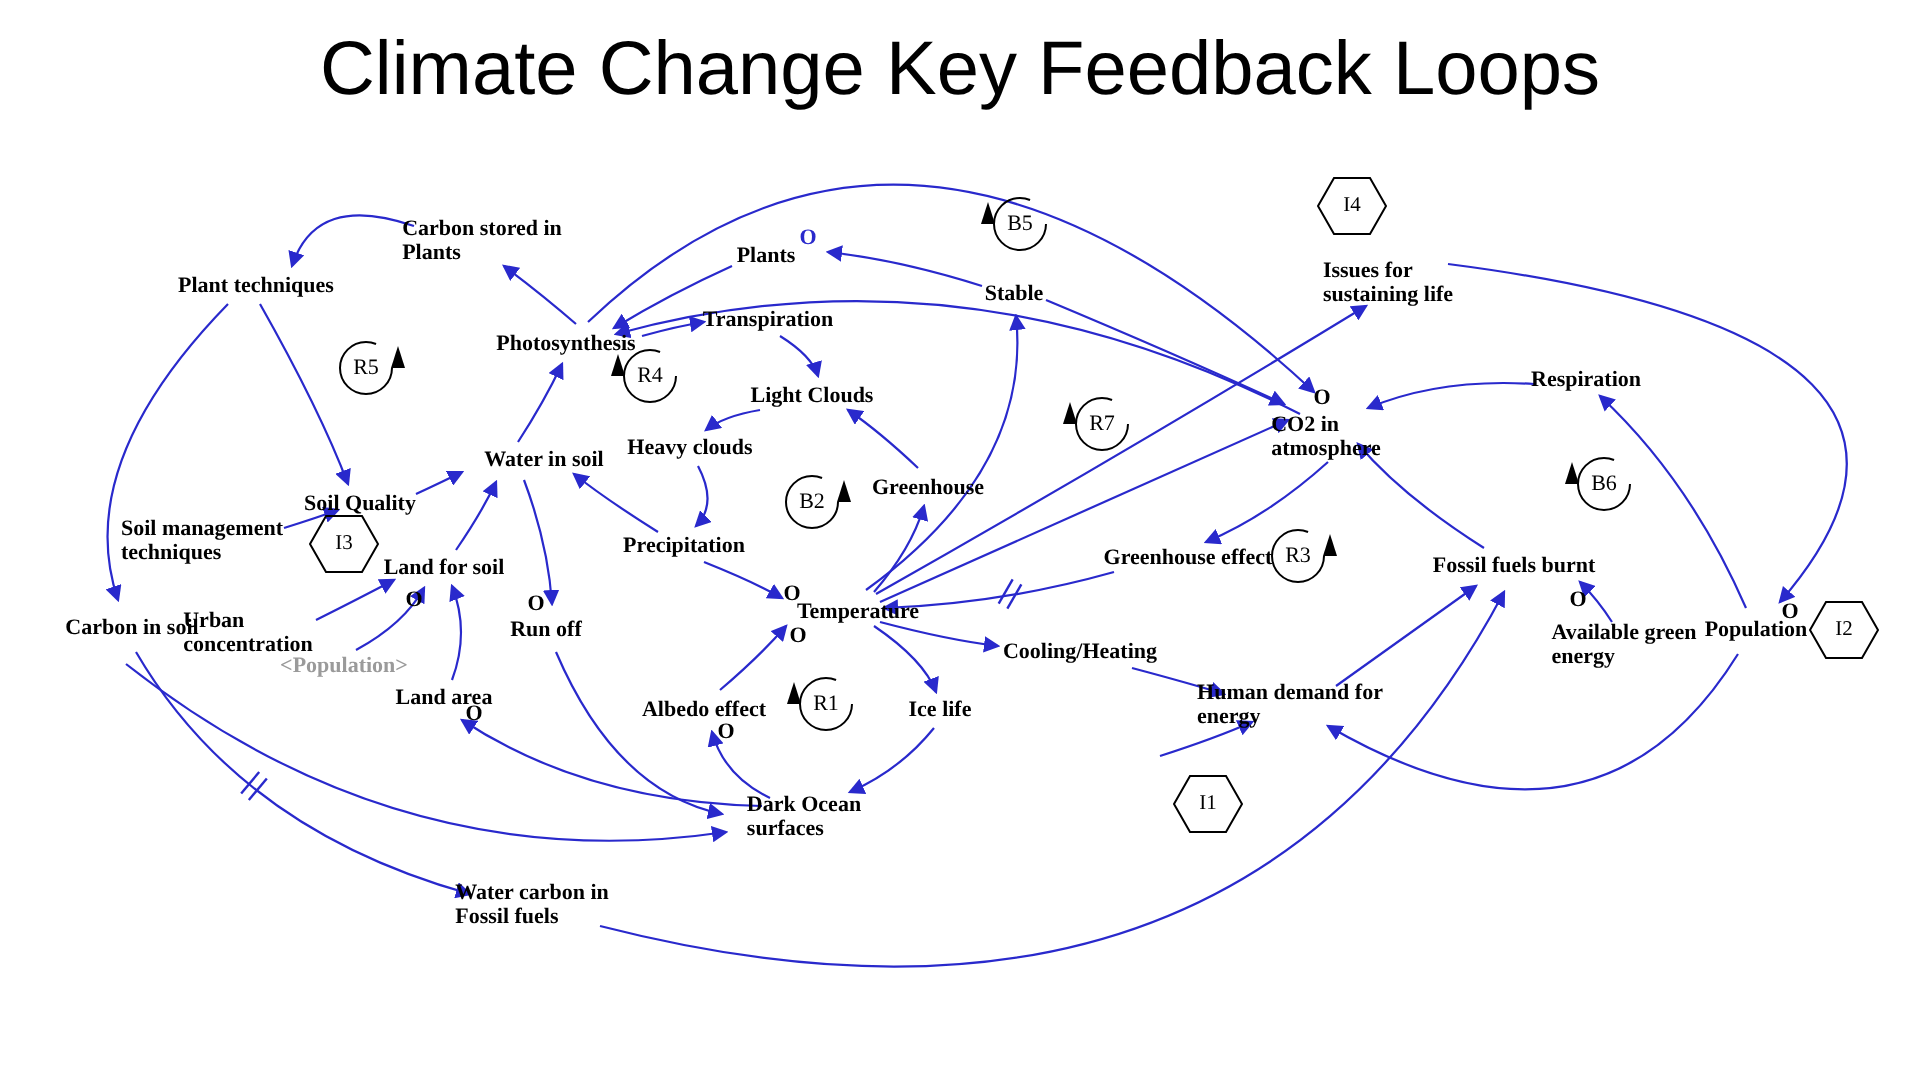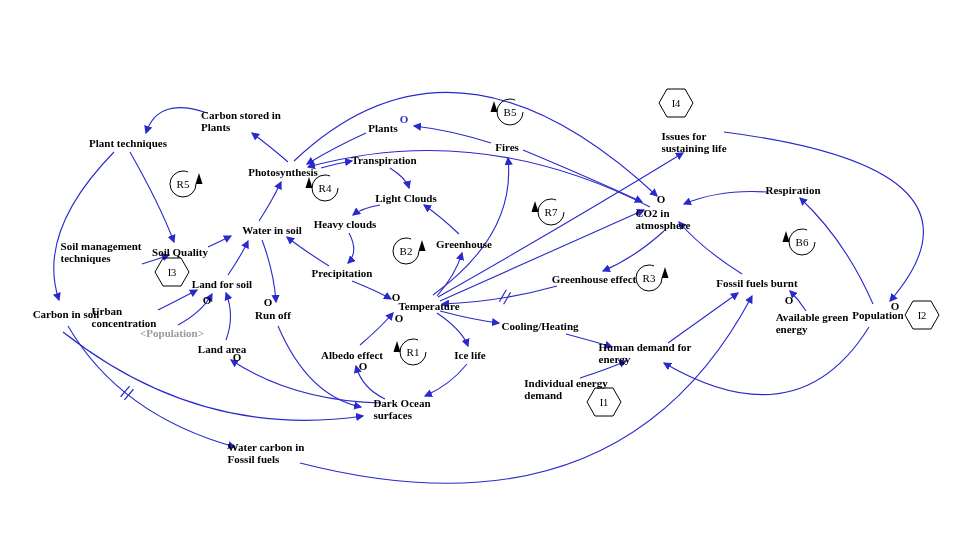--- a/index.html
+++ b/index.html
@@ -124,35 +124,36 @@
     <g transform="translate(397,347)">
         <polygon class="ltri" points="-3.5,5 3.5,5 0,-6"></polygon>
       </g>
 
     <polygon class="hex" points="595,388 613,388 621,402 613,416 595,416 587,402"></polygon>
     <polygon class="hex" points="913,301 931,301 939,315 931,329 913,329 905,315"></polygon>
     <polygon class="hex" points="163,258 181,258 189,272 181,286 163,286 155,272"></polygon>
     <polygon class="hex" points="667,89 685,89 693,103 685,117 667,117 659,103"></polygon>
   </svg>
 
+  <div id="title">Climate Change Key Feedback Loops</div>
 
   <div class="node" style="left:128px;top:143px">Plant techniques</div>
   <div class="node" style="left:241px;top:121px">Carbon stored in
 Plants</div>
   <div class="node" style="left:283px;top:172px">Photosynthesis</div>
   <div class="node" style="left:383px;top:128px">Plants</div>
-  <div class="node" style="left:507px;top:147px">Fires</div>
+  <div class="node" style="left:507px;top:147px">Stable</div>
   <div class="node" style="left:384px;top:160px">Transpiration</div>
   <div class="node" style="left:406px;top:198px">Light Clouds</div>
   <div class="node" style="left:345px;top:224px">Heavy clouds</div>
   <div class="node" style="left:464px;top:244px">Greenhouse</div>
   <div class="node" style="left:342px;top:273px">Precipitation</div>
   <div class="node" style="left:272px;top:230px">Water in soil</div>
   <div class="node" style="left:180px;top:252px">Soil Quality</div>
-  <div class="node" style="left:101px;top:252px">Soil management
+  <div class="node" style="left:101px;top:271px">Soil management
 techniques</div>
   <div class="node" style="left:66px;top:314px">Carbon in soil</div>
   <div class="node" style="left:124px;top:317px">Urban
 concentration</div>
   <div class="node shadow" style="left:172px;top:333px">&lt;Population&gt;</div>
   <div class="node" style="left:222px;top:284px">Land for soil</div>
   <div class="node" style="left:222px;top:349px">Land area</div>
   <div class="node" style="left:273px;top:315px">Run off</div>
   <div class="node" style="left:429px;top:306px">Temperature</div>
   <div class="node" style="left:540px;top:326px">Cooling/Heating</div>
@@ -161,22 +162,20 @@
 atmosphere</div>
   <div class="node" style="left:694px;top:142px">Issues for
 sustaining life</div>
   <div class="node" style="left:793px;top:190px">Respiration</div>
   <div class="node" style="left:757px;top:283px">Fossil fuels burnt</div>
   <div class="node" style="left:812px;top:323px">Available green
 energy</div>
   <div class="node" style="left:878px;top:315px">Population</div>
   <div class="node" style="left:645px;top:353px">Human demand for
 energy</div>
-  <div class="node" style="left:566px;top:389px">Individual energy
-demand</div>
   <div class="node" style="left:470px;top:355px">Ice life</div>
   <div class="node" style="left:352px;top:355px">Albedo effect</div>
   <div class="node" style="left:402px;top:409px">Dark Ocean
 surfaces</div>
   <div class="node" style="left:266px;top:453px">Water carbon in
 Fossil fuels</div>
 
   <span class="omark blue" style="left:404px;top:119px">O</span>
   <span class="omark" style="left:661px;top:199px">O</span>
   <span class="omark" style="left:396px;top:297px">O</span>

